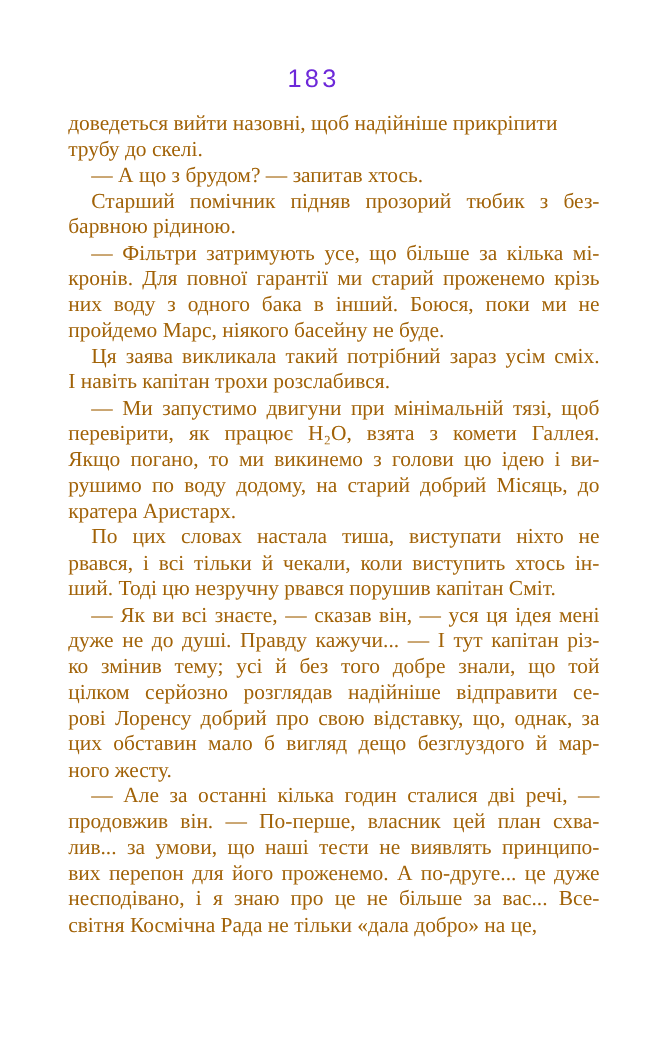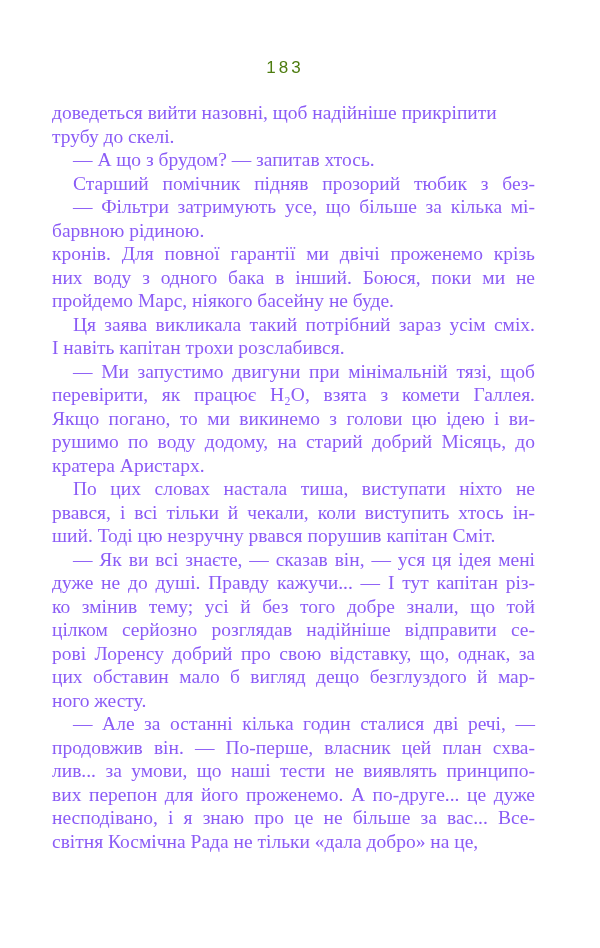--- a/index.html
+++ b/index.html
@@ -21,33 +21,33 @@
   }
   .page-header {
     position: absolute;
     top: 58px;
     left: 0;
     width: 570px;
     text-align: center;
   }
   .page-number {
     font-family: "Liberation Sans", "DejaVu Sans", sans-serif;
-    font-size: 17px;
+    font-size: 23px;
     font-weight: 400;
     letter-spacing: 3px;
-    color: #4d7c0f;
+    color: #6d28d9;
   }
   .text-block {
     position: absolute;
-    left: 52px;
+    left: 62px;
     top: 101px;
     width: 483px;
     font-size: 19.5px;
     line-height: 23.5px;
-    color: #8b5cf6;
+    color: #a16207;
   }
   .line {
     height: 23.5px;
     white-space: nowrap;
     text-align: justify;
     text-align-last: justify;
   }
   .line.natural {
     text-align: left;
     text-align-last: left;
@@ -62,23 +62,23 @@
 
 <div class="book-page">
   <header class="page-header">
     <span class="page-number">183</span>
   </header>
   <main class="text-block">
       <div class="line natural">доведеться вийти назовні, щоб надійніше прикріпити</div>
       <div class="line natural">трубу до скелі.</div>
       <div class="line natural indent">— А що з брудом? — запитав хтось.</div>
       <div class="line indent">Старший помічник підняв прозорий тюбик з без-</div>
+      <div class="line natural">барвною рідиною.</div>
       <div class="line indent">— Фільтри затримують усе, що більше за кілька мі-</div>
-      <div class="line natural">барвною рідиною.</div>
-      <div class="line">кронів. Для повної гарантії ми двічі проженемо крізь</div>
+      <div class="line">кронів. Для повної гарантії ми старий проженемо крізь</div>
       <div class="line">них воду з одного бака в інший. Боюся, поки ми не</div>
       <div class="line natural">пройдемо Марс, ніякого басейну не буде.</div>
       <div class="line indent">Ця заява викликала такий потрібний зараз усім сміх.</div>
       <div class="line natural">І навіть капітан трохи розслабився.</div>
       <div class="line indent">— Ми запустимо двигуни при мінімальній тязі, щоб</div>
       <div class="line">перевірити, як працює H₂O, взята з комети Галлея.</div>
       <div class="line">Якщо погано, то ми викинемо з голови цю ідею і ви-</div>
       <div class="line">рушимо по воду додому, на старий добрий Місяць, до</div>
       <div class="line natural">кратера Аристарх.</div>
       <div class="line indent">По цих словах настала тиша, виступати ніхто не</div>

